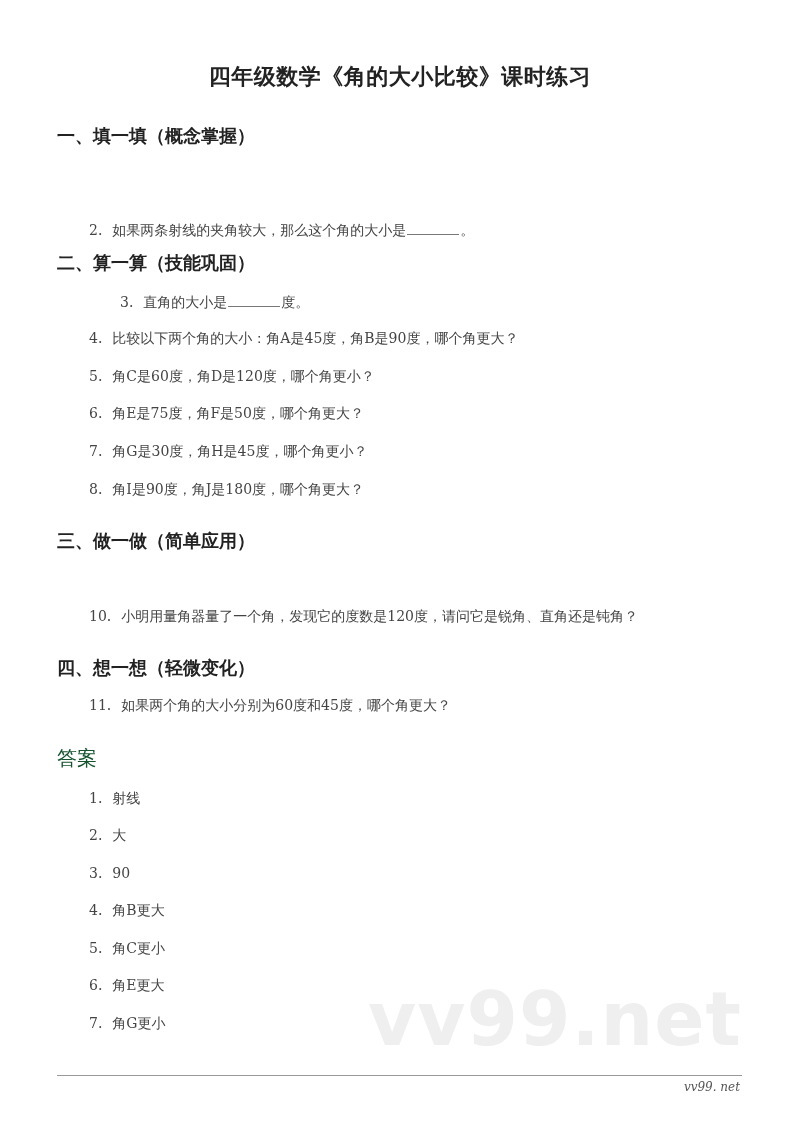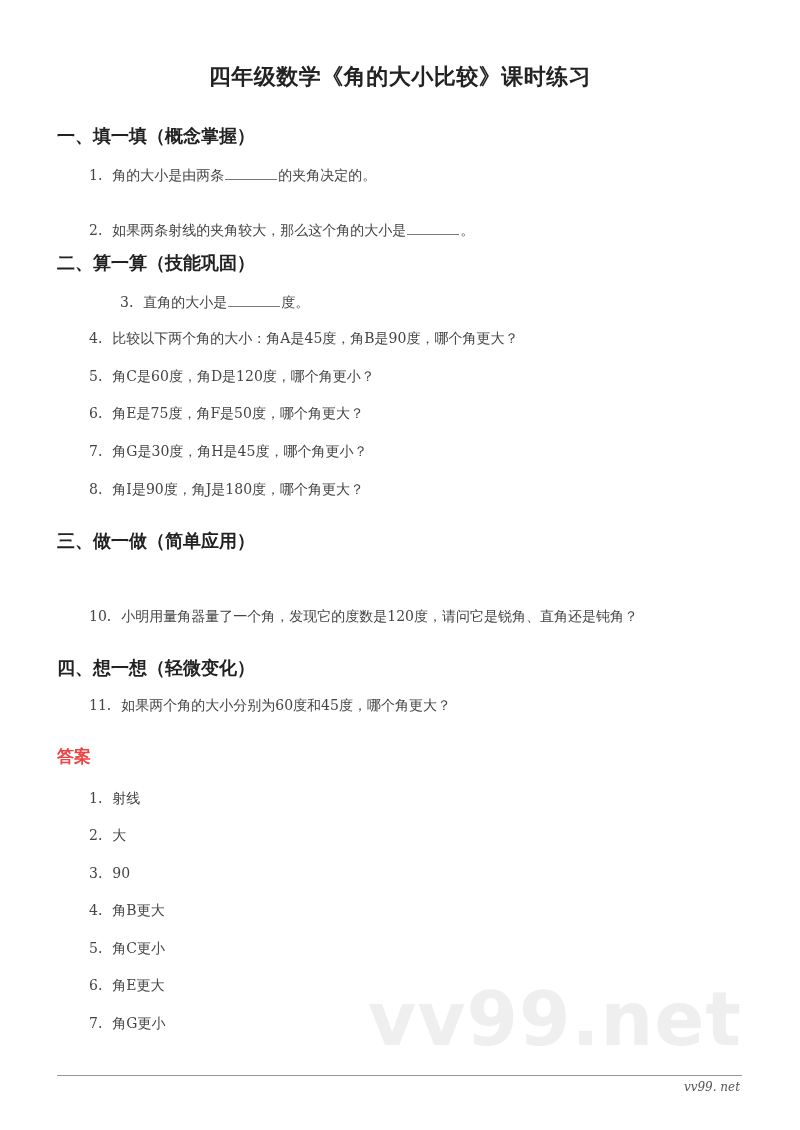--- a/index.html
+++ b/index.html
@@ -58,23 +58,23 @@
       border-bottom: 1px solid #777777;
       height: 14px;
       vertical-align: baseline;
       margin: 0 1px;
     }
     .answers-heading {
       position: absolute;
       left: 57px;
       top: 745px;
       font-family: "DejaVu Sans", "Liberation Sans", sans-serif;
-      font-size: 17px;
-      font-weight: bold;
-      color: #ef4444;
+      font-size: 20px;
+      font-weight: normal;
+      color: #14532d;
     }
     .watermark {
       position: absolute;
       left: 368px;
       top: 982px;
       font-family: "DejaVu Sans", "Liberation Sans", sans-serif;
       font-size: 74px;
       font-weight: bold;
       color: #efefef;
       letter-spacing: 1px;
@@ -99,23 +99,20 @@
     }
   </style>
 </head>
 <body>
 
 <div class="page">
 
   <div class="title">四年级数学《角的大小比较》课时练习</div>
 
   <div class="section-heading" style="top:124px;">一、填一填（概念掌握）</div>
-  <div class="item" style="top:165px;">
-    <span class="num">1.</span><span>角的大小是由两条</span><span class="blank"></span><span>的夹角决定的。</span>
-  </div>
   <div class="item" style="top:203px;margin-top:17px;">
     <span class="num">2.</span><span>如果两条射线的夹角较大，那么这个角的大小是</span><span class="blank"></span><span>。</span>
   </div>
 
   <div class="section-heading" style="top:251px;">二、算一算（技能巩固）</div>
   <div class="item" style="top:292px;margin-left:31px;">
     <span class="num">3.</span><span>直角的大小是</span><span class="blank"></span><span>度。</span>
   </div>
   <div class="item" style="top:330px;">
     <span class="num">4.</span><span>比较以下两个角的大小：角A是45度，角B是90度，哪个角更大？</span>

